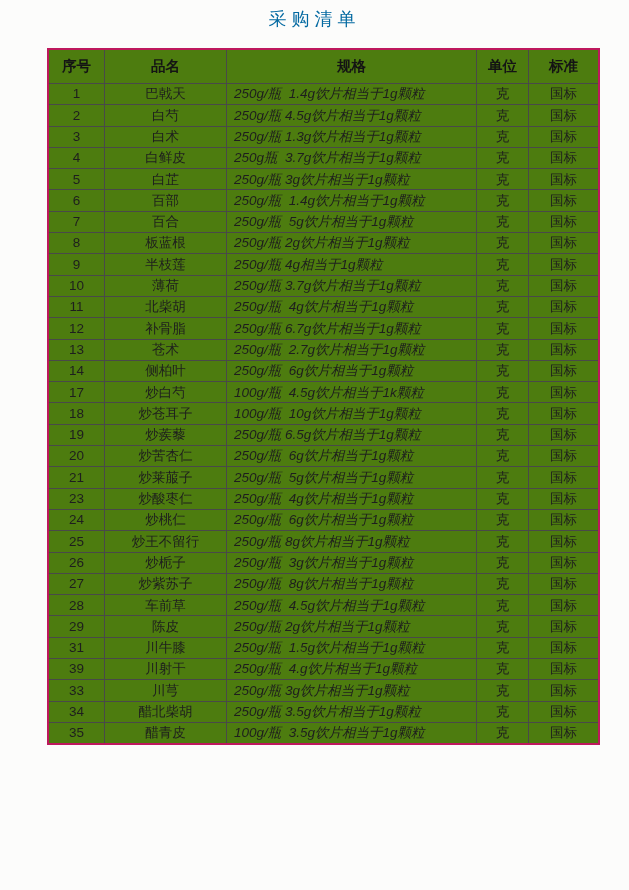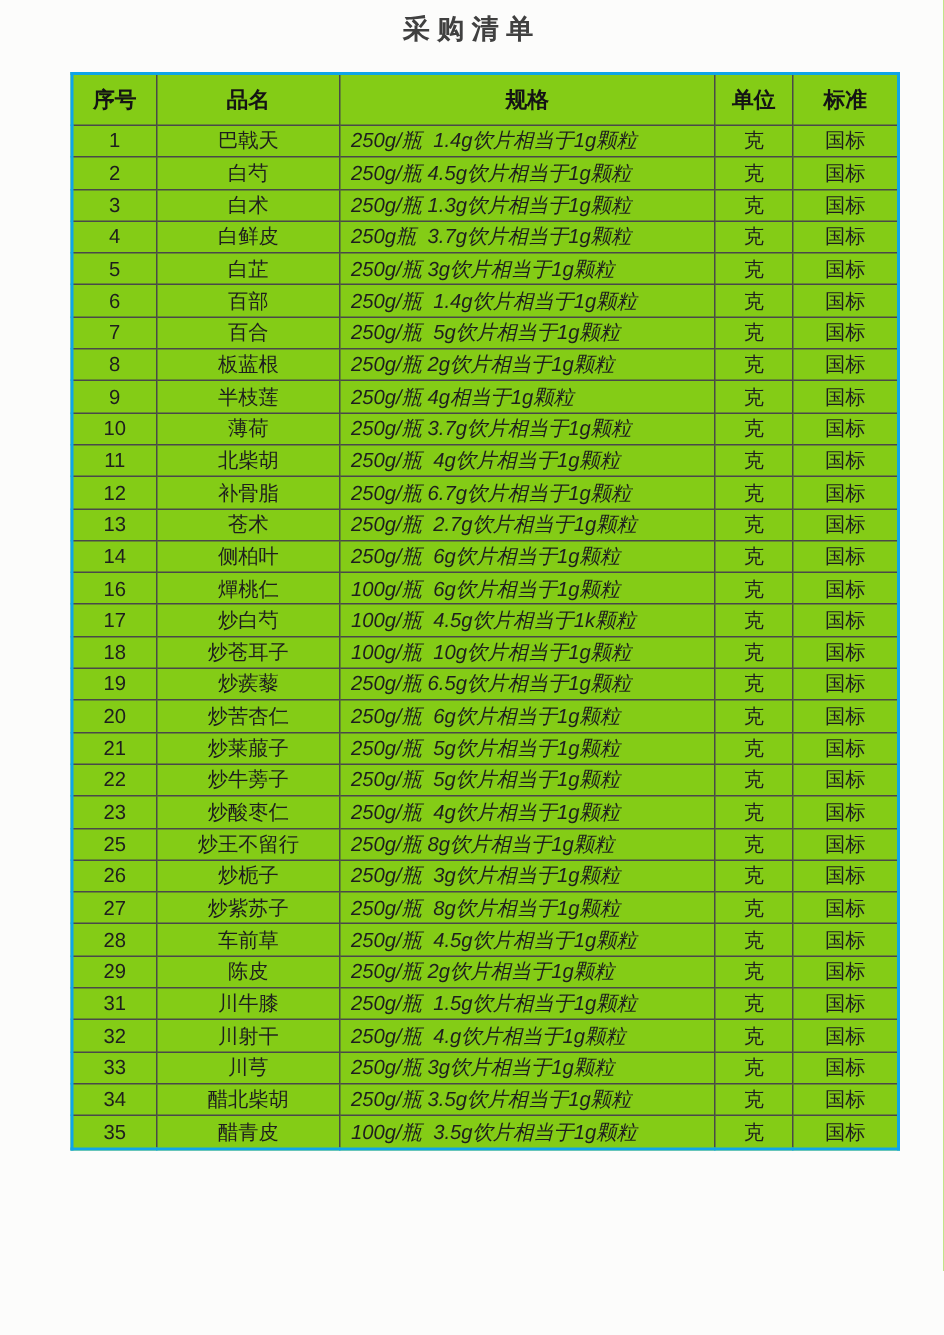--- a/index.html
+++ b/index.html
@@ -12,30 +12,30 @@
     background: #fcfcfb;
     font-family: "Liberation Sans", "DejaVu Sans", sans-serif;
     color: #1b1b1b;
     overflow: hidden;
   }
   .doc-title {
     margin: 8px 0 0 0;
     text-align: center;
     font-size: 18px;
     line-height: 22px;
-    font-weight: bold;
+    font-weight: normal;
     letter-spacing: 5px;
-    color: #404040;
+    color: #0369a1;
   }
   table.purchase-table {
     border-collapse: collapse;
     table-layout: fixed;
     margin: 18px 16px 0 47px;
-    border: 2px solid #0ea5e9;
-    background: #84cc16;
+    border: 2px solid #be185d;
+    background: #4d7c0f;
   }
   .purchase-table th,
   .purchase-table td {
     border: 1.5px solid #494949;
     padding: 0;
     overflow: hidden;
     color: #1e1e1e;
   }
   .purchase-table thead th {
     height: 33px;
@@ -176,27 +176,20 @@
         <td class="col-standard">国标</td>
       </tr>
       <tr>
         <td class="col-no">14</td>
         <td class="col-name">侧柏叶</td>
         <td class="col-spec">250g/瓶  6g饮片相当于1g颗粒</td>
         <td class="col-unit">克</td>
         <td class="col-standard">国标</td>
       </tr>
       <tr>
-        <td class="col-no">16</td>
-        <td class="col-name">燀桃仁</td>
-        <td class="col-spec">100g/瓶  6g饮片相当于1g颗粒</td>
-        <td class="col-unit">克</td>
-        <td class="col-standard">国标</td>
-      </tr>
-      <tr>
         <td class="col-no">17</td>
         <td class="col-name">炒白芍</td>
         <td class="col-spec">100g/瓶  4.5g饮片相当于1k颗粒</td>
         <td class="col-unit">克</td>
         <td class="col-standard">国标</td>
       </tr>
       <tr>
         <td class="col-no">18</td>
         <td class="col-name">炒苍耳子</td>
         <td class="col-spec">100g/瓶  10g饮片相当于1g颗粒</td>
@@ -218,34 +211,34 @@
         <td class="col-standard">国标</td>
       </tr>
       <tr>
         <td class="col-no">21</td>
         <td class="col-name">炒莱菔子</td>
         <td class="col-spec">250g/瓶  5g饮片相当于1g颗粒</td>
         <td class="col-unit">克</td>
         <td class="col-standard">国标</td>
       </tr>
       <tr>
-        <td class="col-no">22</td>
-        <td class="col-name">炒牛蒡子</td>
-        <td class="col-spec">250g/瓶  5g饮片相当于1g颗粒</td>
-        <td class="col-unit">克</td>
-        <td class="col-standard">国标</td>
-      </tr>
-      <tr>
         <td class="col-no">23</td>
         <td class="col-name">炒酸枣仁</td>
         <td class="col-spec">250g/瓶  4g饮片相当于1g颗粒</td>
         <td class="col-unit">克</td>
         <td class="col-standard">国标</td>
       </tr>
       <tr>
+        <td class="col-no">24</td>
+        <td class="col-name">炒桃仁</td>
+        <td class="col-spec">250g/瓶  6g饮片相当于1g颗粒</td>
+        <td class="col-unit">克</td>
+        <td class="col-standard">国标</td>
+      </tr>
+      <tr>
         <td class="col-no">25</td>
         <td class="col-name">炒王不留行</td>
         <td class="col-spec">250g/瓶 8g饮片相当于1g颗粒</td>
         <td class="col-unit">克</td>
         <td class="col-standard">国标</td>
       </tr>
       <tr>
         <td class="col-no">26</td>
         <td class="col-name">炒栀子</td>
         <td class="col-spec">250g/瓶  3g饮片相当于1g颗粒</td>
@@ -274,21 +267,21 @@
         <td class="col-standard">国标</td>
       </tr>
       <tr>
         <td class="col-no">31</td>
         <td class="col-name">川牛膝</td>
         <td class="col-spec">250g/瓶  1.5g饮片相当于1g颗粒</td>
         <td class="col-unit">克</td>
         <td class="col-standard">国标</td>
       </tr>
       <tr>
-        <td class="col-no">32</td>
+        <td class="col-no">39</td>
         <td class="col-name">川射干</td>
         <td class="col-spec">250g/瓶  4.g饮片相当于1g颗粒</td>
         <td class="col-unit">克</td>
         <td class="col-standard">国标</td>
       </tr>
       <tr>
         <td class="col-no">33</td>
         <td class="col-name">川芎</td>
         <td class="col-spec">250g/瓶 3g饮片相当于1g颗粒</td>
         <td class="col-unit">克</td>

